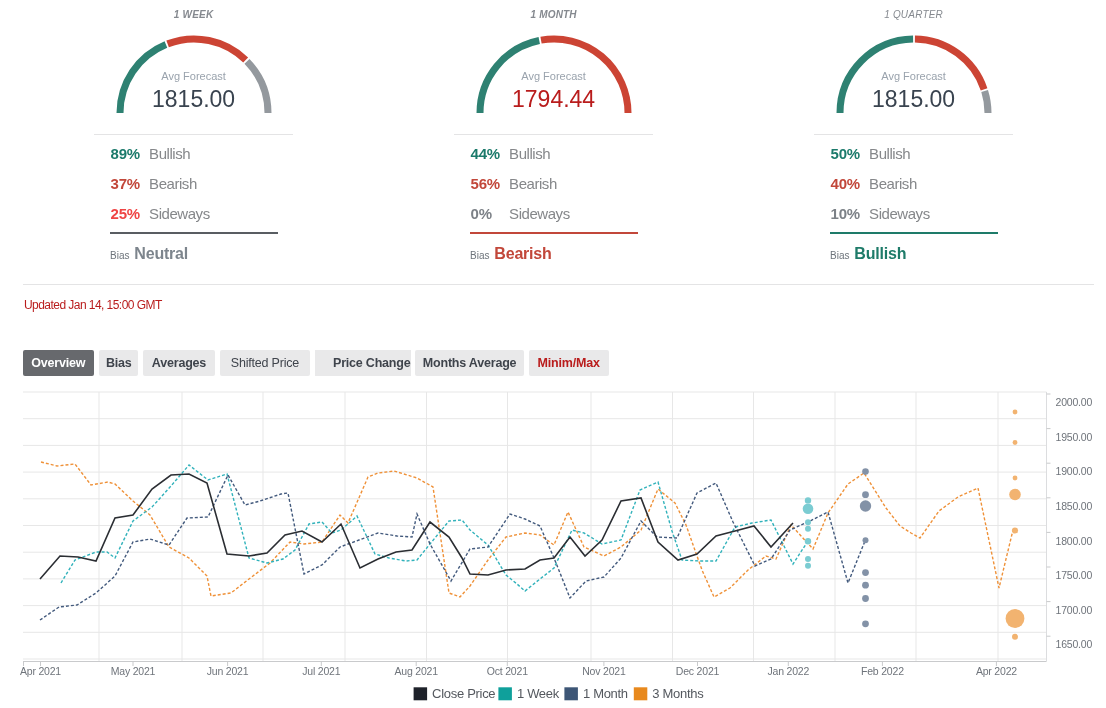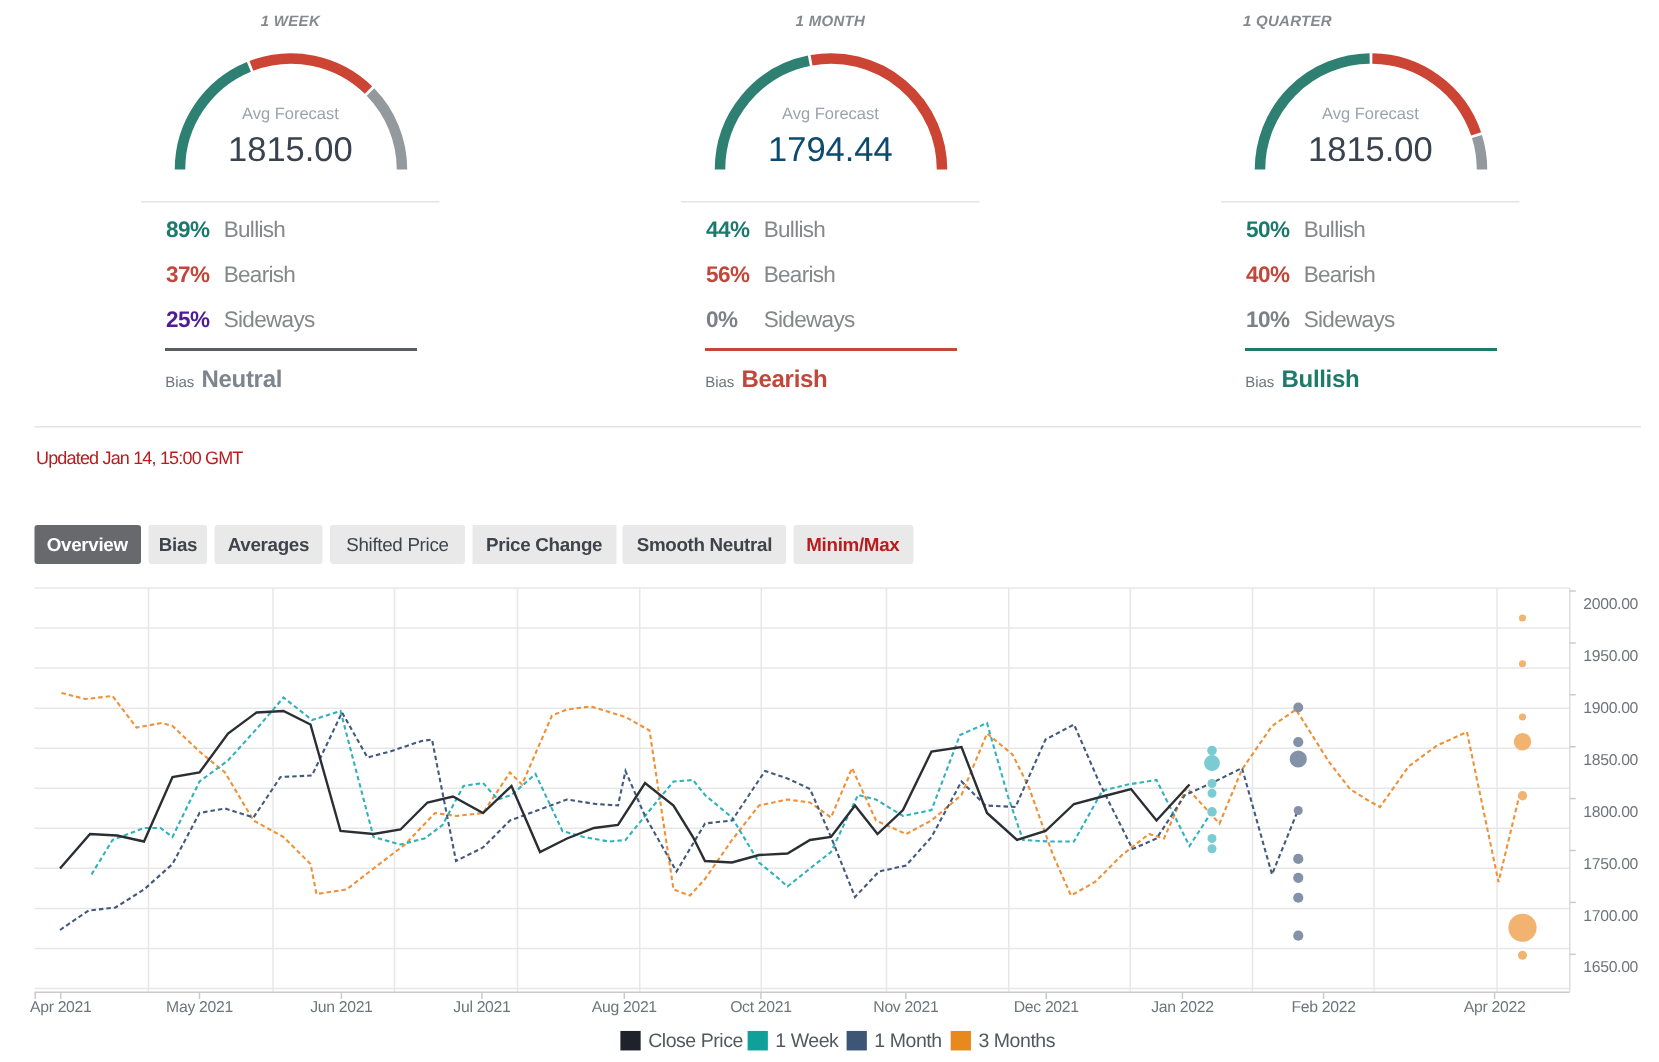--- a/index.html
+++ b/index.html
@@ -10,41 +10,41 @@
       <path d="M 58.60 11.87 A 74 74 0 0 1 136.68 28.04" stroke="#cc4434" stroke-width="7" fill="none"></path>
       <path d="M 137.96 29.32 A 74 74 0 0 1 159.00 81.00" stroke="#94999e" stroke-width="7" fill="none"></path>
     </svg></div>
 <div class="abs" style="left:108.6px;top:70px;width:170px;text-align:center;font-size:11px;color:#9aa3ad">Avg Forecast</div>
 <div class="abs" style="left:108.6px;top:85.5px;width:170px;text-align:center;font-size:23px;color:#39434f">1815.00</div>
 <div class="abs" style="left:94.1px;top:133.5px;width:199px;border-top:1px solid #e4e4e5"></div>
 <div class="abs" style="left:110.6px;top:145px;width:70px;font-size:15px;font-weight:bold;color:#1b7a6b;letter-spacing:-.3px">89%</div>
 <div class="abs" style="left:149.1px;top:145px;font-size:15px;color:#85878a;letter-spacing:-.45px">Bullish</div>
 <div class="abs" style="left:110.6px;top:175.2px;width:70px;font-size:15px;font-weight:bold;color:#c2473a;letter-spacing:-.3px">37%</div>
 <div class="abs" style="left:149.1px;top:175.2px;font-size:15px;color:#85878a;letter-spacing:-.45px">Bearish</div>
-<div class="abs" style="left:110.6px;top:205.39999999999998px;width:70px;font-size:15px;font-weight:bold;color:#4c1d95;letter-spacing:-.3px">25%</div>
+<div class="abs" style="left:110.6px;top:205.39999999999998px;width:70px;font-size:15px;font-weight:bold;color:#ef4444;letter-spacing:-.3px">25%</div>
 <div class="abs" style="left:149.1px;top:205.39999999999998px;font-size:15px;color:#85878a;letter-spacing:-.45px">Sideways</div>
 <div class="abs" style="left:110.1px;top:232px;width:167.5px;border-top:2px solid #595d62"></div>
 <div class="abs" style="left:110.1px;top:244.5px;font-size:16px;font-weight:bold;color:#7d858d;letter-spacing:-.2px"><span style="font-size:10px;font-weight:normal;color:#6d747b;letter-spacing:0;margin-right:2px">Bias </span>Neutral</div>
 <div class="abs" style="left:468.6px;top:8.5px;width:170px;text-align:center;font-size:10px;font-weight:bold;font-style:italic;color:#85898f;letter-spacing:.2px">1 MONTH</div>
 <div class="abs" style="left:468.6px;top:32px;width:170px;height:86px"><svg width="170" height="86" viewBox="0 0 170 86">
       <path d="M 11.00 81.00 A 74 74 0 0 1 70.25 8.49" stroke="#2e8172" stroke-width="7" fill="none"></path>
       <path d="M 72.02 8.15 A 74 74 0 0 1 159.00 81.00" stroke="#cc4434" stroke-width="7" fill="none"></path>
     </svg></div>
 <div class="abs" style="left:468.6px;top:70px;width:170px;text-align:center;font-size:11px;color:#9aa3ad">Avg Forecast</div>
-<div class="abs" style="left:468.6px;top:85.5px;width:170px;text-align:center;font-size:23px;color:#0c4a6e">1794.44</div>
+<div class="abs" style="left:468.6px;top:85.5px;width:170px;text-align:center;font-size:23px;color:#b91c1c">1794.44</div>
 <div class="abs" style="left:454.1px;top:133.5px;width:199px;border-top:1px solid #e4e4e5"></div>
 <div class="abs" style="left:470.6px;top:145px;width:70px;font-size:15px;font-weight:bold;color:#1b7a6b;letter-spacing:-.3px">44%</div>
 <div class="abs" style="left:509.1px;top:145px;font-size:15px;color:#85878a;letter-spacing:-.45px">Bullish</div>
 <div class="abs" style="left:470.6px;top:175.2px;width:70px;font-size:15px;font-weight:bold;color:#c2473a;letter-spacing:-.3px">56%</div>
 <div class="abs" style="left:509.1px;top:175.2px;font-size:15px;color:#85878a;letter-spacing:-.45px">Bearish</div>
 <div class="abs" style="left:470.6px;top:205.39999999999998px;width:70px;font-size:15px;font-weight:bold;color:#7c8187;letter-spacing:-.3px">0%</div>
 <div class="abs" style="left:509.1px;top:205.39999999999998px;font-size:15px;color:#85878a;letter-spacing:-.45px">Sideways</div>
 <div class="abs" style="left:470.1px;top:232px;width:167.5px;border-top:2px solid #c2473a"></div>
 <div class="abs" style="left:470.1px;top:244.5px;font-size:16px;font-weight:bold;color:#c2473a;letter-spacing:-.2px"><span style="font-size:10px;font-weight:normal;color:#6d747b;letter-spacing:0;margin-right:2px">Bias </span>Bearish</div>
-<div class="abs" style="left:828.6px;top:8.5px;width:170px;font-size:10px;font-weight:bold;font-style:italic;color:#85898f;letter-spacing:.2px">1 QUARTER</div>
+<div class="abs" style="left:828.6px;top:8.5px;width:170px;text-align:center;font-size:10px;font-weight:normal;font-style:italic;color:#85898f;letter-spacing:.2px">1 QUARTER</div>
 <div class="abs" style="left:828.6px;top:32px;width:170px;height:86px"><svg width="170" height="86" viewBox="0 0 170 86">
       <path d="M 11.00 81.00 A 74 74 0 0 1 84.10 7.01" stroke="#2e8172" stroke-width="7" fill="none"></path>
       <path d="M 85.90 7.01 A 74 74 0 0 1 155.09 57.27" stroke="#cc4434" stroke-width="7" fill="none"></path>
       <path d="M 155.65 58.99 A 74 74 0 0 1 159.00 81.00" stroke="#94999e" stroke-width="7" fill="none"></path>
     </svg></div>
 <div class="abs" style="left:828.6px;top:70px;width:170px;text-align:center;font-size:11px;color:#9aa3ad">Avg Forecast</div>
 <div class="abs" style="left:828.6px;top:85.5px;width:170px;text-align:center;font-size:23px;color:#39434f">1815.00</div>
 <div class="abs" style="left:814.1px;top:133.5px;width:199px;border-top:1px solid #e4e4e5"></div>
 <div class="abs" style="left:830.6px;top:145px;width:70px;font-size:15px;font-weight:bold;color:#1b7a6b;letter-spacing:-.3px">50%</div>
 <div class="abs" style="left:869.1px;top:145px;font-size:15px;color:#85878a;letter-spacing:-.45px">Bullish</div>
@@ -53,22 +53,22 @@
 <div class="abs" style="left:830.6px;top:205.39999999999998px;width:70px;font-size:15px;font-weight:bold;color:#7c8187;letter-spacing:-.3px">10%</div>
 <div class="abs" style="left:869.1px;top:205.39999999999998px;font-size:15px;color:#85878a;letter-spacing:-.45px">Sideways</div>
 <div class="abs" style="left:830.1px;top:232px;width:167.5px;border-top:2px solid #1e7b69"></div>
 <div class="abs" style="left:830.1px;top:244.5px;font-size:16px;font-weight:bold;color:#1e7b69;letter-spacing:-.2px"><span style="font-size:10px;font-weight:normal;color:#6d747b;letter-spacing:0;margin-right:2px">Bias </span>Bullish</div>
 <div class="abs" style="left:23px;top:283.7px;width:1071px;border-top:1px solid #e4e4e5"></div>
 <div class="abs" style="left:24px;top:297.5px;font-size:12px;color:#b91c1c;letter-spacing:-.55px">Updated Jan 14, 15:00 GMT</div>
 <div class="abs" style="left:22.7px;top:350px;width:71px;height:26px;line-height:26px;text-align:center;font-size:12.5px;font-weight:bold;letter-spacing:-.2px;border-radius:2px;background:#67696d;color:#fff">Overview</div>
 <div class="abs" style="left:99px;top:350px;width:39.4px;height:26px;line-height:26px;text-align:center;font-size:12.5px;font-weight:bold;letter-spacing:-.2px;border-radius:2px;background:#e9e9ea;color:#3f444c">Bias</div>
 <div class="abs" style="left:143.2px;top:350px;width:71.6px;height:26px;line-height:26px;text-align:center;font-size:12.5px;font-weight:bold;letter-spacing:-.2px;border-radius:2px;background:#e9e9ea;color:#3f444c">Averages</div>
 <div class="abs" style="left:219.6px;top:350px;width:90.7px;height:26px;line-height:26px;text-align:center;font-size:12.5px;font-weight:normal;letter-spacing:-.2px;border-radius:2px;background:#e9e9ea;color:#3f444c">Shifted Price</div>
-<div class="abs" style="left:315px;top:350px;width:95.5px;height:26px;line-height:26px;text-align:center;font-size:12.5px;font-weight:bold;letter-spacing:-.2px;border-radius:0;background:#e9e9ea;color:#3f444c">Price Change</div>
-<div class="abs" style="left:415.3px;top:350px;width:108.6px;height:26px;line-height:26px;text-align:center;font-size:12.5px;font-weight:bold;letter-spacing:-.2px;border-radius:2px;background:#e9e9ea;color:#3f444c">Smooth Neutral</div>
+<div class="abs" style="left:315px;top:350px;width:95.5px;height:26px;line-height:26px;text-align:right;font-size:12.5px;font-weight:bold;letter-spacing:-.2px;border-radius:0;background:#e9e9ea;color:#3f444c">Price Change</div>
+<div class="abs" style="left:415.3px;top:350px;width:108.6px;height:26px;line-height:26px;text-align:center;font-size:12.5px;font-weight:bold;letter-spacing:-.2px;border-radius:2px;background:#e9e9ea;color:#3f444c">Months Average</div>
 <div class="abs" style="left:528.6px;top:350px;width:80px;height:26px;line-height:26px;text-align:center;font-size:12.5px;font-weight:bold;letter-spacing:-.2px;border-radius:2px;background:#e9e9ea;color:#b91c1c">Minim/Max</div>
 <svg class="abs" style="left:0;top:385px" width="1106" height="323">
     <line x1="23" y1="7.0" x2="1046.5" y2="7.0" stroke="#e7e7e7" stroke-width="1"></line>
     <line x1="23" y1="33.7" x2="1046.5" y2="33.7" stroke="#e7e7e7" stroke-width="1"></line>
     <line x1="23" y1="60.4" x2="1046.5" y2="60.4" stroke="#e7e7e7" stroke-width="1"></line>
     <line x1="23" y1="87.1" x2="1046.5" y2="87.1" stroke="#e7e7e7" stroke-width="1"></line>
     <line x1="23" y1="113.8" x2="1046.5" y2="113.8" stroke="#e7e7e7" stroke-width="1"></line>
     <line x1="23" y1="140.5" x2="1046.5" y2="140.5" stroke="#e7e7e7" stroke-width="1"></line>
     <line x1="23" y1="167.2" x2="1046.5" y2="167.2" stroke="#e7e7e7" stroke-width="1"></line>
     <line x1="23" y1="193.9" x2="1046.5" y2="193.9" stroke="#e7e7e7" stroke-width="1"></line>

